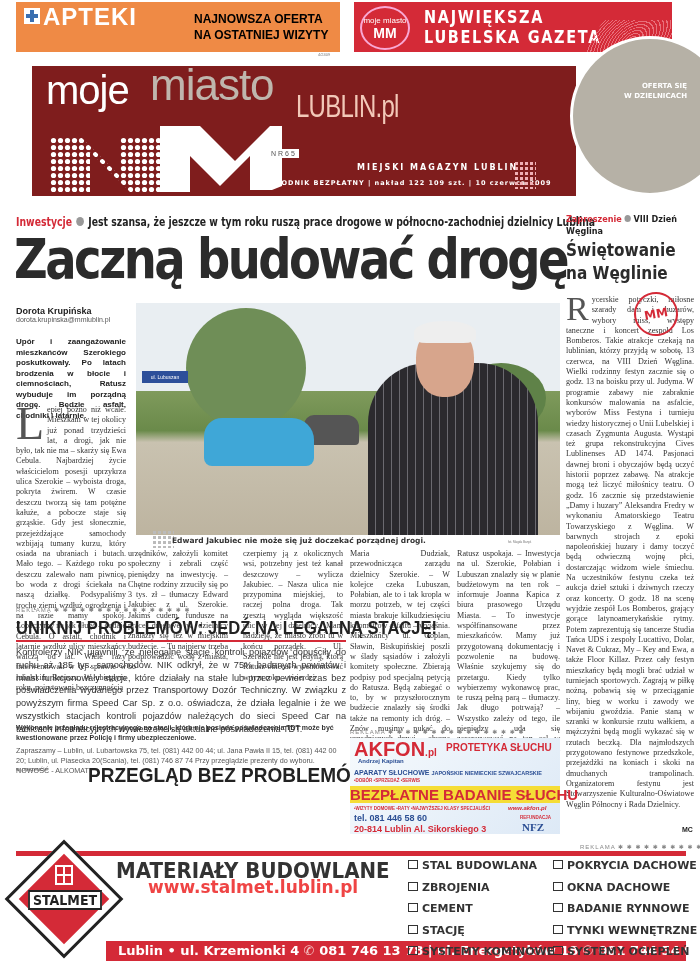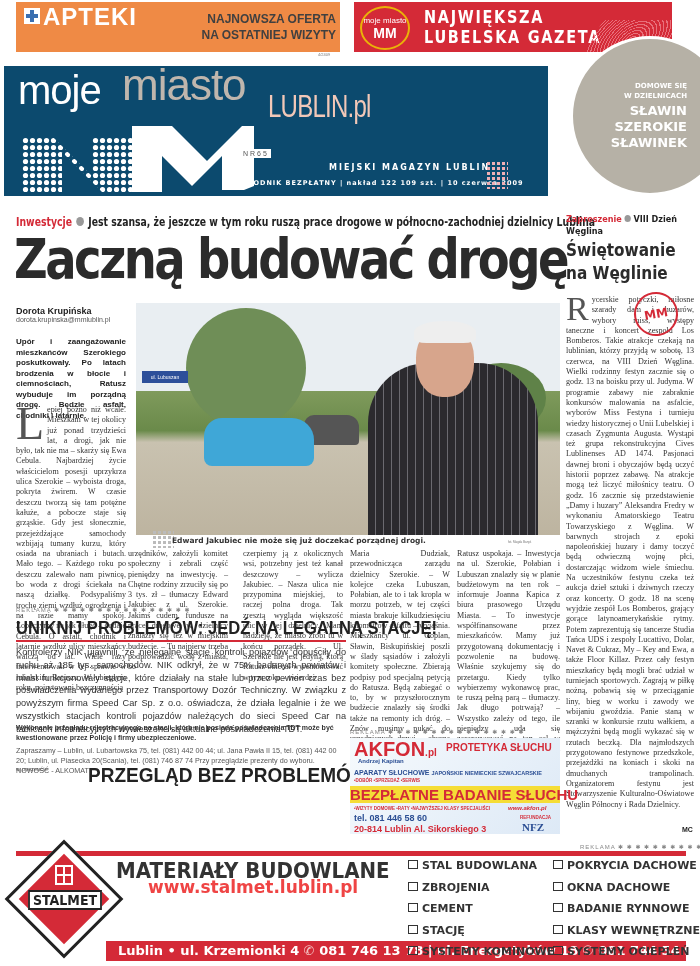--- a/index.html
+++ b/index.html
@@ -5,29 +5,29 @@
 *{box-sizing:border-box;margin:0;padding:0}
 body{width:700px;height:966px;background:#fff;position:relative;overflow:hidden;font-family:"Liberation Sans",sans-serif;color:#222}
 .abs{position:absolute}
 
 #ad-apteki{left:16px;top:2px;width:324px;height:50px;background:#ef8a45}
 #ad-apteki .cross{position:absolute;left:8px;top:6px;width:16px;height:16px;background:#fff}
 #ad-apteki .cross:before{content:"";position:absolute;left:6px;top:2px;width:4px;height:12px;background:#3a6fb0}
 #ad-apteki .cross:after{content:"";position:absolute;left:2px;top:6px;width:12px;height:4px;background:#3a6fb0}
 #ad-apteki .brand{position:absolute;left:27px;top:1px;font:900 24px "Liberation Sans",sans-serif;color:#fff;letter-spacing:1px}
 #ad-apteki .slogan{position:absolute;left:6px;top:29px;width:162px;height:18px;background:#fff;color:#5a6c86;font:bold 16px "Liberation Sans",sans-serif;text-align:center;line-height:18px}
-#ad-apteki .offer{position:absolute;left:170px;top:9px;width:150px;color:#404040;font:bold 12px "Liberation Sans",sans-serif;text-align:right;line-height:16px}
+#ad-apteki .offer{position:absolute;left:178px;top:9px;width:150px;color:#000000;font:bold 12px "Liberation Sans",sans-serif;text-align:left;line-height:16px}
 #ad-apteki-code{left:318px;top:52px;font-size:4px;color:#777}
 #ad-mm{left:354px;top:2px;width:318px;height:50px;background:#d42a37;overflow:hidden}
-#ad-mm .logo{position:absolute;left:6px;top:4px;width:50px;height:44px;border:2px solid #eab308;border-radius:50%;color:#fff;font-size:8px;text-align:center;line-height:12px;padding-top:7px}
+#ad-mm .logo{position:absolute;left:6px;top:4px;width:50px;height:44px;border:2px solid #f9a8d4;border-radius:50%;color:#fff;font-size:8px;text-align:center;line-height:12px;padding-top:7px}
 #ad-mm .logo b{display:block;font-size:14px;font-weight:900}
 #ad-mm .txt{position:absolute;left:70px;top:5px;color:#fff;font:bold 17px "DejaVu Sans",sans-serif;letter-spacing:2px;line-height:20px;transform:scaleX(.85);transform-origin:left}
 #ad-mm .deco{position:absolute;right:0;top:18px;width:80px;height:40px;background:repeating-radial-gradient(circle,#e8707a 0 1px,transparent 1px 3px);transform:skewX(-30deg)}
 
-#masthead{left:4px;top:66px;width:544px;height:130px;background:#0c4a6e;overflow:hidden}
+#masthead{left:32px;top:66px;width:544px;height:130px;background:#7f1d1d;overflow:hidden}
 #masthead .moje{position:absolute;left:14px;top:2px;font-size:40px;color:#fff;letter-spacing:-1px}
 #masthead .miasto{position:absolute;left:118px;top:-6px;font-size:44px;color:#bfb6ad;letter-spacing:-1px}
 #masthead .mm{position:absolute;left:18px;top:50px;width:240px;height:76px}
 #masthead .lublin{position:absolute;left:264px;top:22px;font-size:32px;color:#f2c8b8;transform:scaleX(.75);transform-origin:left;letter-spacing:-1px}
 #masthead .nr{position:absolute;left:237px;top:83px;font-size:7px;color:#555;background:#fff;padding:1px 2px;letter-spacing:2px}
 #masthead .mag{position:absolute;left:325px;top:97px;font:bold 8px "DejaVu Sans",sans-serif;color:#fff;letter-spacing:2px}
 #masthead .info{position:absolute;left:232px;top:113px;font:bold 6.5px "DejaVu Sans",sans-serif;color:#fff;letter-spacing:1px}
 #masthead .dots{position:absolute;left:482px;top:95px;width:22px;height:28px;background:radial-gradient(circle,#f0b0b5 1.5px,transparent 2px) 0 0/5px 5px}
 #circle{left:570px;top:36px;width:160px;height:160px;border-radius:50%;background:#b6b1a6;border:3px solid #fff}
 #circle .l1{position:absolute;left:22px;top:42px;width:92px;text-align:right;color:#fff;font:bold 7px "DejaVu Sans",sans-serif;line-height:10px}
@@ -143,28 +143,23 @@
     <path d="M110 10 L150 10 L185 45 L220 10 L232 10 L232 70 L222 74 L200 74 L200 40 L170 70 L140 40 L140 76 L110 76 Z" fill="#fff"></path>
   </svg>
   <span class="lublin">LUBLIN.pl</span>
   <span class="nr">NR65</span>
   <span class="mag">MIEJSKI MAGAZYN LUBLIN</span>
   <span class="info">TYGODNIK BEZPŁATNY | nakład 122 109 szt. | 10 czerwca 2009</span>
   <span class="dots"></span>
 </div>
 <div id="circle" class="abs">
   <div class="l1">
-      <div>DOMOWE SIĘ</div>
+      <div>OFERTA SIĘ</div>
       <div>W DZIELNICACH</div>
     </div>
-  <div class="big">
-    <div>SŁAWIN</div>
-    <div>SZEROKIE</div>
-    <div>SŁAWINEK</div>
-  </div>
 </div>
 
 <div id="kicker" class="abs"><span class="cat">Inwestycje</span><span class="dot"></span><span>Jest szansa, że jeszcze w tym roku ruszą prace drogowe w północno-zachodniej dzielnicy Lublina</span></div>
 <h1 id="headline" class="abs">Zaczną budować drogę</h1>
 <div id="byline" class="abs">Dorota Krupińska</div>
 <div id="email" class="abs">dorota.krupinska@mmlublin.pl</div>
 <p id="lead" class="abs">Upór i zaangażowanie mieszkańców Szerokiego poskutkowały. Po latach brodzenia w błocie i ciemnościach, Ratusz wybuduje im porządną drogę. Będzie asfalt, chodniki i latarnie.</p>
 <div id="col1" class="abs body"><span class="dropcap">L</span><span>epiej późno niż wcale. Mieszkam w tej okolicy już ponad trzydzieści lat, a drogi, jak nie było, tak nie ma – skarży się Ewa Cebula. Najbardziej życie właścicielom posesji uprzykrza ulica Szerokie – wyboista droga, pokryta żwirem. W czasie deszczu tworzą się tam potężne kałuże, a pobocze staje się grząskie. Gdy jest słonecznie, przejeżdżające samochody wzbijają tumany kurzu, który osiada na ubraniach i butach. Mało tego. – Każdego roku po deszczu zalewało nam piwnicę, bo woda z drogi ściekała na naszą działkę. Podsypaliśmy trochę ziemi wzdłuż ogrodzenia i na razie mamy spokój. Zobaczymy na jak długo – dodaje Cebula. O asfalt, chodnik i latarnie wzdłuż ulicy mieszkańcy walczą od lat. Wiele razy interweniowali w tej sprawie w lubelskim Ratuszu. W ubiegłym roku, poirytowani bezczynnością</span></div>
 
 <div id="photo" class="abs">
@@ -228,18 +223,18 @@
 <div id="st-www" class="abs">www.stalmet.lublin.pl</div>
 <div id="st-botbar" class="abs"><span>Lublin • ul. Krzemionki 4</span> <span class="ph">✆</span> <span>081 746 13 78</span> | <span>ul. Energetyków 18</span> <span class="ph">✆</span> <span>081 744 54 91</span></div>
 <div id="st-list" class="abs">
   <div>STAL BUDOWLANA</div>
   <div>POKRYCIA DACHOWE</div>
   <div>ZBROJENIA</div>
   <div>OKNA DACHOWE</div>
   <div>CEMENT</div>
   <div>BADANIE RYNNOWE</div>
   <div>STACJĘ</div>
-  <div>KLASY WEWNĘTRZNE</div>
+  <div>TYNKI WEWNĘTRZNE</div>
   <div>SYSTEMY KOMINOWE</div>
   <div>SYSTEMY OCIEPLEŃ</div>
   <div>STROPY</div>
   <div>LUBELSKA</div>
 </div>
 
 </body></html>

